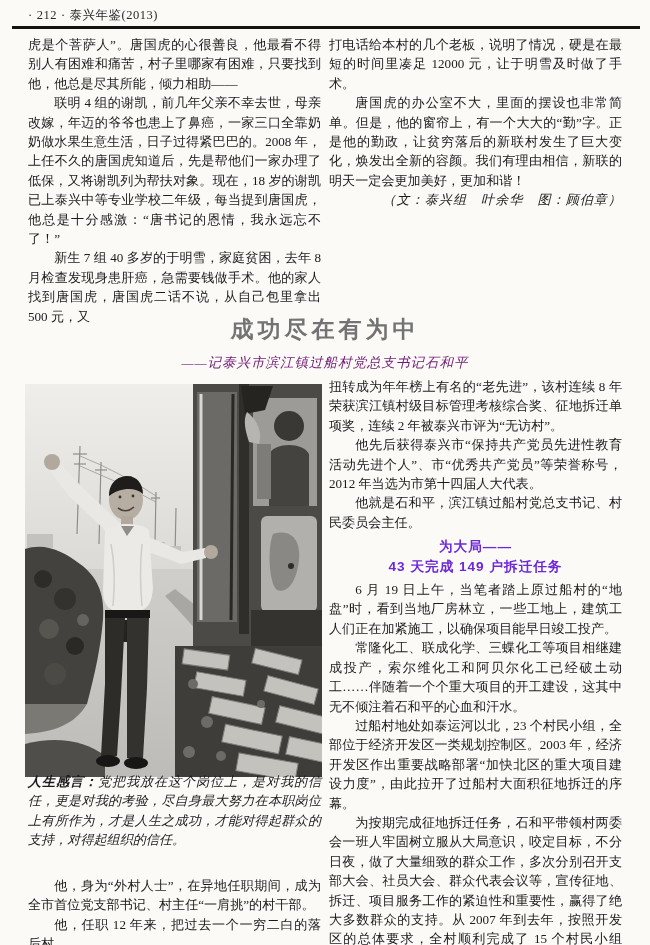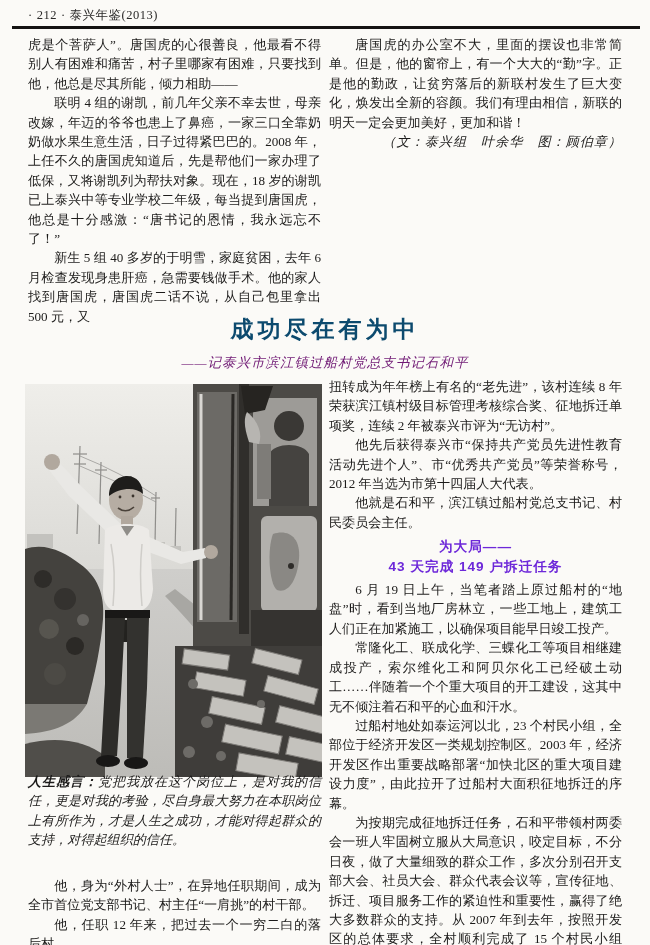--- a/index.html
+++ b/index.html
@@ -30,21 +30,21 @@
   .indent{text-indent:2em;}
   .kai{font-style:italic;}
   
   .a1-left{position:absolute;left:28px;top:35px;width:293px;}
   .a1-right{position:absolute;left:329px;top:35px;width:293px;}
   .byline{text-align:right;font-style:italic;letter-spacing:1px;}
   
   .headline-block{position:absolute;left:0;top:314px;width:650px;text-align:center;}
   .headline{
     font-family:"Liberation Sans","DejaVu Sans",sans-serif;
-    font-weight:700;font-size:23px;letter-spacing:4px;color:#0c4a6e;
+    font-weight:700;font-size:23px;letter-spacing:4px;color:#737373;
   }
   .subtitle{margin-top:9px;font-size:13.5px;font-style:italic;letter-spacing:1px;color:#701a75;}
   
   .photo-frame{position:absolute;left:25px;top:384px;width:297px;height:393px;background:#d8d7d4;}
   .photo-frame svg{display:block;}
   .caption{position:absolute;left:28px;top:772px;width:293px;}
   .caption-label{font-weight:700;}
   .a2-left-paras{position:absolute;left:28px;top:876px;width:293px;}
   .a2-right{position:absolute;left:329px;top:377px;width:293px;}
   .subhead{
@@ -64,24 +64,25 @@
     <span>·</span>
     <span>212</span>
     <span>·</span>
     <span>泰兴年鉴(2013)</span>
   </div>
   <div class="header-rule"></div>
 
   <div class="a1-left body-text">
     <p>虎是个菩萨人”。唐国虎的心很善良，他最看不得别人有困难和痛苦，村子里哪家有困难，只要找到他，他总是尽其所能，倾力相助——</p>
     <p class="indent">联明 4 组的谢凯，前几年父亲不幸去世，母亲改嫁，年迈的爷爷也患上了鼻癌，一家三口全靠奶奶做水果生意生活，日子过得紧巴巴的。2008 年，上任不久的唐国虎知道后，先是帮他们一家办理了低保，又将谢凯列为帮扶对象。现在，18 岁的谢凯已上泰兴中等专业学校二年级，每当提到唐国虎，他总是十分感激：“唐书记的恩情，我永远忘不了！”</p>
-    <p class="indent">新生 5 组 40 多岁的于明雪，家庭贫困，去年 6 月检查发现身患肝癌，急需要钱做手术。他的家人找到唐国虎，唐国虎二话不说，从自己包里拿出 500 元，又</p>
+    <p class="indent">新生 7 组 40 多岁的于明雪，家庭贫困，去年 8 月检查发现身患肝癌，急需要钱做手术。他的家人找到唐国虎，唐国虎二话不说，从自己包里拿出 500 元，又</p>
   </div>
 
   <div class="a1-right body-text">
+    <p>打电话给本村的几个老板，说明了情况，硬是在最短的时间里凑足 12000 元，让于明雪及时做了手术。</p>
     <p class="indent">唐国虎的办公室不大，里面的摆设也非常简单。但是，他的窗帘上，有一个大大的“勤”字。正是他的勤政，让贫穷落后的新联村发生了巨大变化，焕发出全新的容颜。我们有理由相信，新联的明天一定会更加美好，更加和谐！</p>
     <p class="byline">（文：泰兴组　叶余华　图：顾伯章）</p>
   </div>
 
   <div class="headline-block">
     <div class="headline">成功尽在有为中</div>
     <div class="subtitle">——记泰兴市滨江镇过船村党总支书记石和平</div>
   </div>
 
   <div class="photo-frame">

